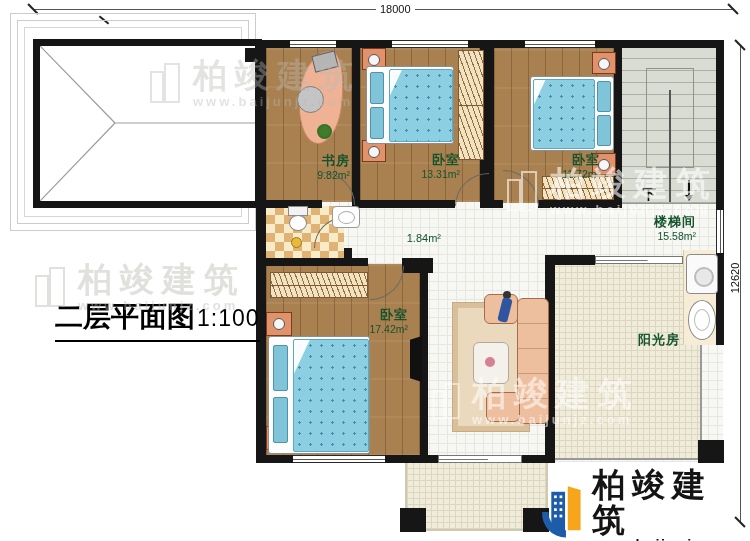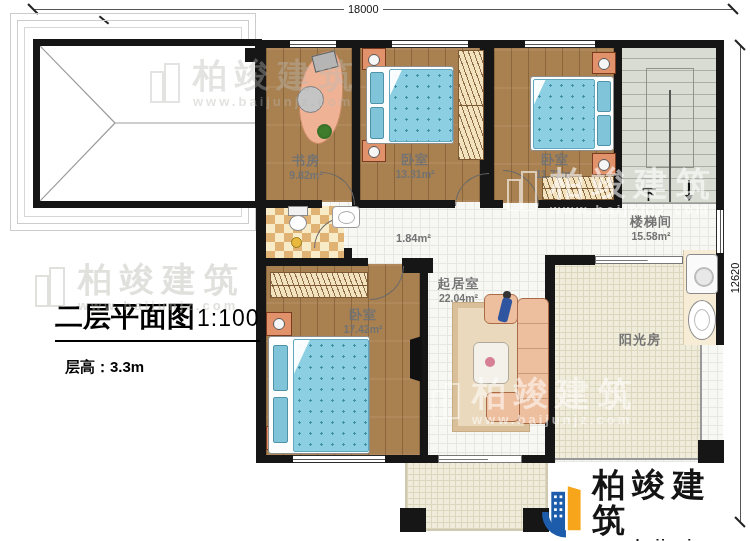--- a/index.html
+++ b/index.html
@@ -25,23 +25,23 @@
     background-image:linear-gradient(#555,#555);background-size:100% 1px;background-position:center;background-repeat:no-repeat;}
   .winV{background:#fff;border-left:1px solid #2a2a2a;border-right:1px solid #2a2a2a;
     background-image:linear-gradient(90deg,#555,#555);background-size:1px 100%;background-position:center;background-repeat:no-repeat;}
   .slide{background:#fff;border:1px solid #777;
     background-image:linear-gradient(#777,#777);background-size:60% 1px;background-position:left center;background-repeat:no-repeat;}
   .arc{border:1.5px solid #6a6a6a;}
   .tick{position:absolute;width:14px;height:2px;background:#222;transform:rotate(45deg);}
   .dimline{position:absolute;background:#555;}
   .dimtext{position:absolute;font-size:11px;color:#111;background:#fff;padding:0 4px;}
   
-  .rlabel{position:absolute;text-align:center;color:#737373;z-index:40;line-height:1.25;}
+  .rlabel{position:absolute;text-align:right;color:#14532d;z-index:40;line-height:1.25;}
   .rname{font-size:13px;font-weight:700;letter-spacing:1px;}
-  .rarea{font-size:10.5px;font-weight:700;}
+  .rarea{font-size:10.5px;font-weight:400;}
   
   .bed{background:#fdfdfd;border:1px solid #8d8d8d;border-radius:3px;}
   .duvet{background-color:#8ccfe2;
     background-image:linear-gradient(115deg,rgba(255,255,255,.95) 0 12%,rgba(255,255,255,0) 13%),
     radial-gradient(circle,#3f8fa6 1.1px,rgba(0,0,0,0) 1.3px);background-size:100% 100%,11px 11px;
     border:1px solid #5fa8bd;border-radius:2px;}
   .pillow{background:#7fc4d8;border:1px solid #4f93a8;border-radius:2px;}
   .nstand{background:#e2926a;border:1px solid #7a3b20;}
   .nstand i{display:block;width:10px;height:10px;margin:5px auto;border-radius:50%;background:#f6f6f6;border:1.5px solid #555;}
   .ward{background-color:#f2e2bd;border:1px solid #7d5a33;
@@ -65,21 +65,21 @@
   .downlbl{position:absolute;font-size:14px;font-weight:700;color:#111;z-index:40;}
 </style>
 </head>
 <body>
 
 <div class="plan">
 
   <div class="dimline" style="left:33px;top:9px;width:700px;height:1px;"></div>
   <div class="tick" style="left:26px;top:8px;"></div>
   <div class="tick" style="left:726px;top:8px;"></div>
-  <div class="dimtext" style="left:344px;top:3px;">18000</div>
+  <div class="dimtext" style="left:376px;top:3px;">18000</div>
   <div class="dimline" style="left:740px;top:45px;width:1px;height:477px;"></div>
   <div class="tick" style="left:733px;top:44px;"></div>
   <div class="tick" style="left:733px;top:521px;"></div>
   <div class="dimtext" style="left:716px;top:272px;transform:rotate(-90deg);background:transparent;">12620</div>
   <div class="tick" style="left:98px;top:19px;width:12px;transform:rotate(40deg);"></div>
 
   <div class="abs" style="left:10px;top:13px;width:244px;height:216px;border:1px solid #ccccca;"></div>
   <div class="abs" style="left:17px;top:20px;width:230px;height:202px;border:1px solid #ccccca;"></div>
   <div class="abs" style="left:24px;top:27px;width:216px;height:188px;border:1px solid #d6d6d4;"></div>
   <div class="abs" style="left:33px;top:39px;width:229px;height:169px;box-sizing:border-box;border:7px solid #151515;background:#fff;">
@@ -239,24 +239,20 @@
     <div class="rname">卧室</div>
     <div class="rarea">11.72m²</div>
   </div>
   <div class="rlabel" style="left:386px;top:232px;width:55px;">
     <div class="rarea" style="font-size:11px;">1.84m²</div>
   </div>
   <div class="rlabel" style="left:606px;top:214px;width:90px;">
     <div class="rname">楼梯间</div>
     <div class="rarea">15.58m²</div>
   </div>
-  <div class="rlabel" style="left:406px;top:276px;width:105px;">
-    <div class="rname">起居室</div>
-    <div class="rarea">22.04m²</div>
-  </div>
   <div class="rlabel" style="left:318px;top:307px;width:90px;">
     <div class="rname">卧室</div>
     <div class="rarea">17.42m²</div>
   </div>
   <div class="rlabel" style="left:600px;top:332px;width:80px;">
     <div class="rname">阳光房</div>
   </div>
 
   <div class="wm wmA" style="left:145px;top:58px;">
     <svg width="40" height="44" viewBox="0 0 40 44">
@@ -295,23 +291,20 @@
     </svg>
     <div>
         <div class="wt">柏竣建筑</div>
          <div class="wu">www.baijunjz.com</div>
       </div>
   </div>
 
   <div class="tb">
     <div class="tb-title">
       <span>二层平面图</span><span class="tb-scale">1:100</span>
-    </div>
-    <div class="tb-line">
-      <span>层高：</span><span>3.3m</span>
     </div>
   </div>
 
   <div class="brand">
     <svg width="52" height="58" viewBox="0 0 56 62">
       <path d="M38 4 L52 8 V52 H38 Z" fill="#f7a61b"></path>
       <rect x="20" y="10" width="15" height="42" fill="#1d5bab"></rect>
       <g fill="#ffffff">
         <rect x="23" y="14" width="3" height="3"></rect>
           <rect x="29" y="14" width="3" height="3"></rect>

